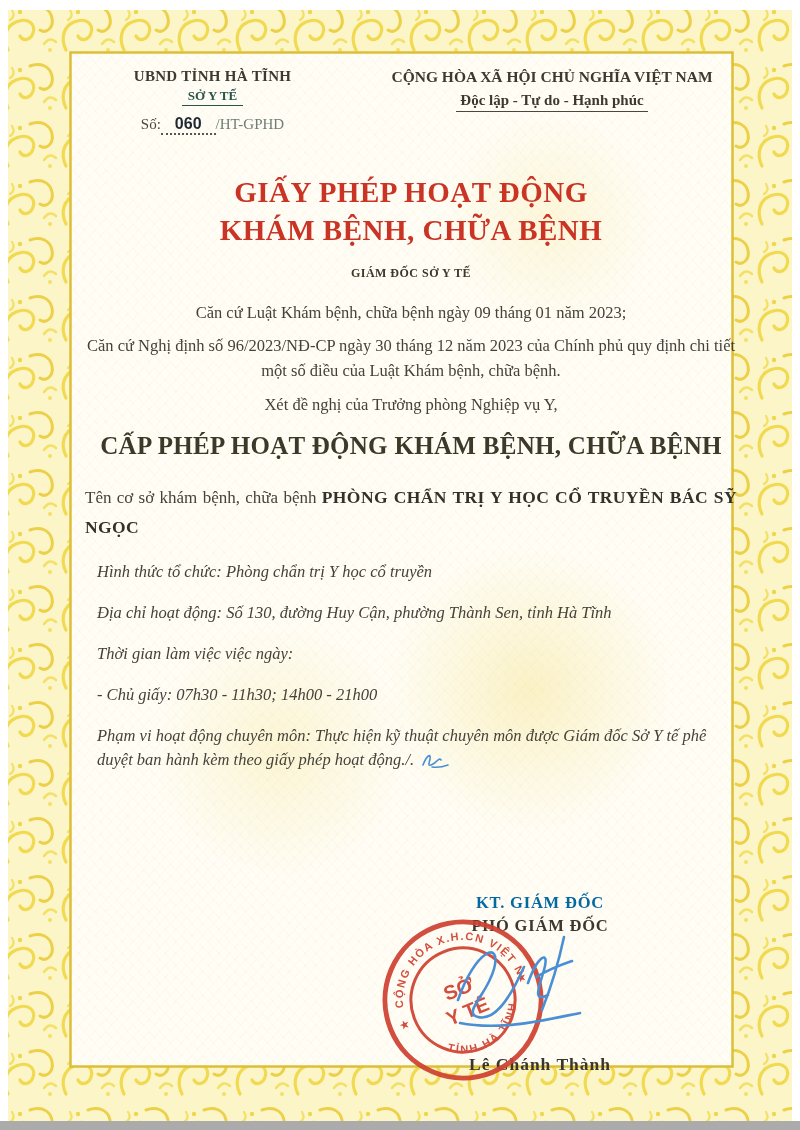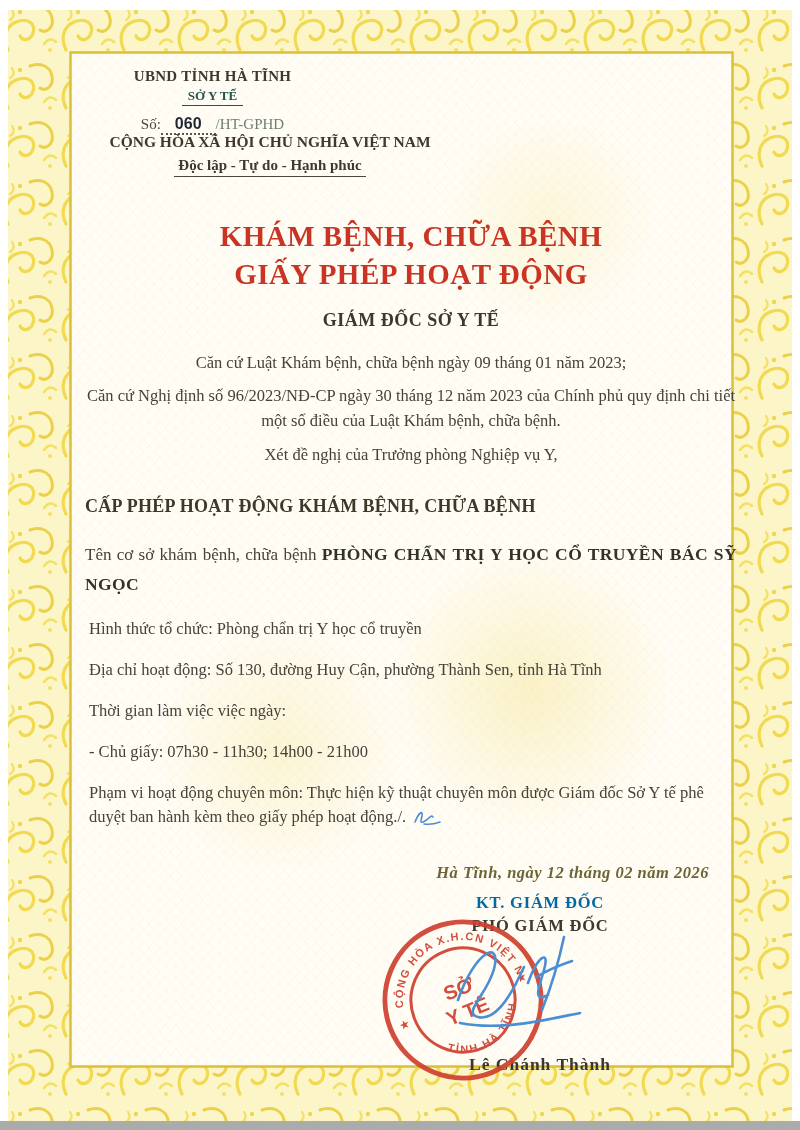--- a/index.html
+++ b/index.html
@@ -11,48 +11,48 @@
       repeating-linear-gradient(48deg, rgba(222,192,70,.10) 0 1px, rgba(0,0,0,0) 1px 8px),
       repeating-linear-gradient(-48deg, rgba(222,192,70,.10) 0 1px, rgba(0,0,0,0) 1px 8px);}
   .blob{position:absolute;z-index:1;border-radius:50%;}
   .b1{left:380px;top:540px;width:300px;height:300px;background:radial-gradient(circle, rgba(240,214,90,.30), rgba(240,214,90,0) 68%);}
   .b2{left:150px;top:620px;width:260px;height:260px;background:radial-gradient(circle, rgba(240,214,90,.22), rgba(240,214,90,0) 70%);}
   .b3{left:430px;top:120px;width:240px;height:200px;background:radial-gradient(circle, rgba(240,214,90,.18), rgba(240,214,90,0) 70%);}
   .bottom-strip{position:absolute;left:0;bottom:0;width:800px;height:9px;background:#ababab;z-index:5;}
 
   .content{position:absolute;left:85px;top:68px;width:652px;z-index:2;}
 
-  .hdr{display:flex;justify-content:space-between;align-items:flex-start;flex-direction:column;}
+  .hdr{display:flex;justify-content:space-between;align-items:flex-start;}
   .hdr-left{width:255px;text-align:center;}
   .org1{font-weight:bold;font-size:15px;color:#3d3930;letter-spacing:.3px;}
   .org2{font-weight:bold;font-size:13px;color:#27544c;margin-top:3px;display:inline-block;
         border-bottom:1.5px solid #27544c;padding:0 6px 1px;}
   .so-line{margin-top:9px;font-size:15px;color:#4a473c;}
   .so-num{font-family:"Liberation Sans",sans-serif;font-weight:bold;font-size:16px;color:#1f2733;
           border-bottom:2px dotted #58554a;padding:0 14px 1px;}
   .so-suffix{color:#6e7d75;}
   .hdr-right{width:370px;text-align:center;}
   .nat1{font-weight:bold;font-size:15.5px;color:#3d3930;}
   .nat2{font-weight:bold;font-size:15px;color:#3d3930;margin-top:6px;display:inline-block;
         border-bottom:1.6px solid #4a473c;padding:0 4px 2px;}
 
   .title{margin-top:40px;text-align:center;font-weight:bold;font-size:29px;line-height:1.32;
          color:#ca3424;letter-spacing:.5px;}
-  .authority{margin-top:16px;text-align:center;font-weight:bold;font-size:18px;color:#3a382b;letter-spacing:.5px;}
+  .authority{margin-top:16px;text-align:center;font-weight:bold;font-size:12px;color:#3a382b;letter-spacing:.5px;}
 
   .preamble{margin-top:20px;font-size:16.5px;line-height:1.5;}
   .preamble p{margin:0 0 9px 0;text-align:center;}
 
-  .decision{margin-top:28px;text-align:left;font-weight:bold;font-size:18px;color:#3b3a2a;letter-spacing:.3px;}
+  .decision{margin-top:14px;text-align:center;font-weight:bold;font-size:25px;color:#3b3a2a;letter-spacing:.3px;}
 
   .facility{margin-top:22px;font-size:17px;line-height:1.75;text-align:justify;}
   .facility .fname{font-weight:bold;font-size:17.5px;color:#33322a;letter-spacing:.4px;}
 
   .details{margin-top:14px;font-size:16.5px;line-height:1.45;}
-  .details p{margin:0 0 17px 4px;}
+  .details p{margin:0 0 17px 12px;font-style:italic;}
   .initials-icon{display:inline-block;vertical-align:-4px;margin-left:6px;}
 
   .dateline{margin-top:34px;text-align:right;padding-right:28px;
             font-style:italic;font-weight:bold;font-size:16.5px;color:#6e6537;letter-spacing:.5px;}
 
   .sig-block{position:absolute;left:390px;top:893px;width:300px;text-align:center;z-index:2;}
   .sig-kt{font-weight:bold;font-size:16.5px;color:#0369a1;letter-spacing:.8px;}
   .sig-title{font-weight:bold;font-size:16.5px;color:#3c382e;letter-spacing:.8px;margin-top:3px;}
   .sig-name{margin-top:118px;font-weight:bold;font-size:17.5px;color:#3a362c;letter-spacing:1px;}
 
@@ -95,22 +95,22 @@
         <span>Số:</span><span class="so-num">060</span><span class="so-suffix">/HT-GPHD</span>
       </div>
     </div>
     <div class="hdr-right">
       <div class="nat1">CỘNG HÒA XÃ HỘI CHỦ NGHĨA VIỆT NAM</div>
       <div><span class="nat2">Độc lập - Tự do - Hạnh phúc</span></div>
     </div>
   </div>
 
   <div class="title">
+    <div>GIẤY PHÉP HOẠT ĐỘNG</div>
     <div>KHÁM BỆNH, CHỮA BỆNH</div>
-    <div>GIẤY PHÉP HOẠT ĐỘNG</div>
   </div>
 
   <div class="authority">GIÁM ĐỐC SỞ Y TẾ</div>
 
   <div class="preamble">
     <p>Căn cứ Luật Khám bệnh, chữa bệnh ngày 09 tháng 01 năm 2023;</p>
     <p>Căn cứ Nghị định số 96/2023/NĐ-CP ngày 30 tháng 12 năm 2023 của Chính phủ quy định chi tiết một số điều của Luật Khám bệnh, chữa bệnh.</p>
     <p>Xét đề nghị của Trưởng phòng Nghiệp vụ Y,</p>
   </div>
 
@@ -124,21 +124,20 @@
   <div class="details">
     <p>Hình thức tổ chức: Phòng chẩn trị Y học cổ truyền</p>
     <p>Địa chỉ hoạt động: Số 130, đường Huy Cận, phường Thành Sen, tỉnh Hà Tĩnh</p>
     <p>Thời gian làm việc việc ngày:</p>
     <p>- Chủ giấy: 07h30 - 11h30; 14h00 - 21h00</p>
     <p><span>Phạm vi hoạt động chuyên môn: Thực hiện kỹ thuật chuyên môn được Giám đốc Sở Y tế phê duyệt ban hành kèm theo giấy phép hoạt động./.</span><svg class="initials-icon" width="30" height="18" viewBox="0 0 30 18">
           <path d="M3,14 C7,4 11,2 10,8 C9,13 7,16 13,13 C17,11 19,6 21,9 M12,16 q8,1 16,-2" fill="none" stroke="#4a8fd4" stroke-width="1.6" stroke-linecap="round"></path>
         </svg></p>
   </div>
 
-  <div class="dateline">Hà Tĩnh, ngày 12 tháng 02 năm 2026</div>
 
 </div>
 
 <div class="sig-block">
   <div class="sig-kt">KT. GIÁM ĐỐC</div>
   <div class="sig-title">PHÓ GIÁM ĐỐC</div>
   <div class="sig-name">Lê Chánh Thành</div>
 </div>
 
 <div class="stamp-wrap">

